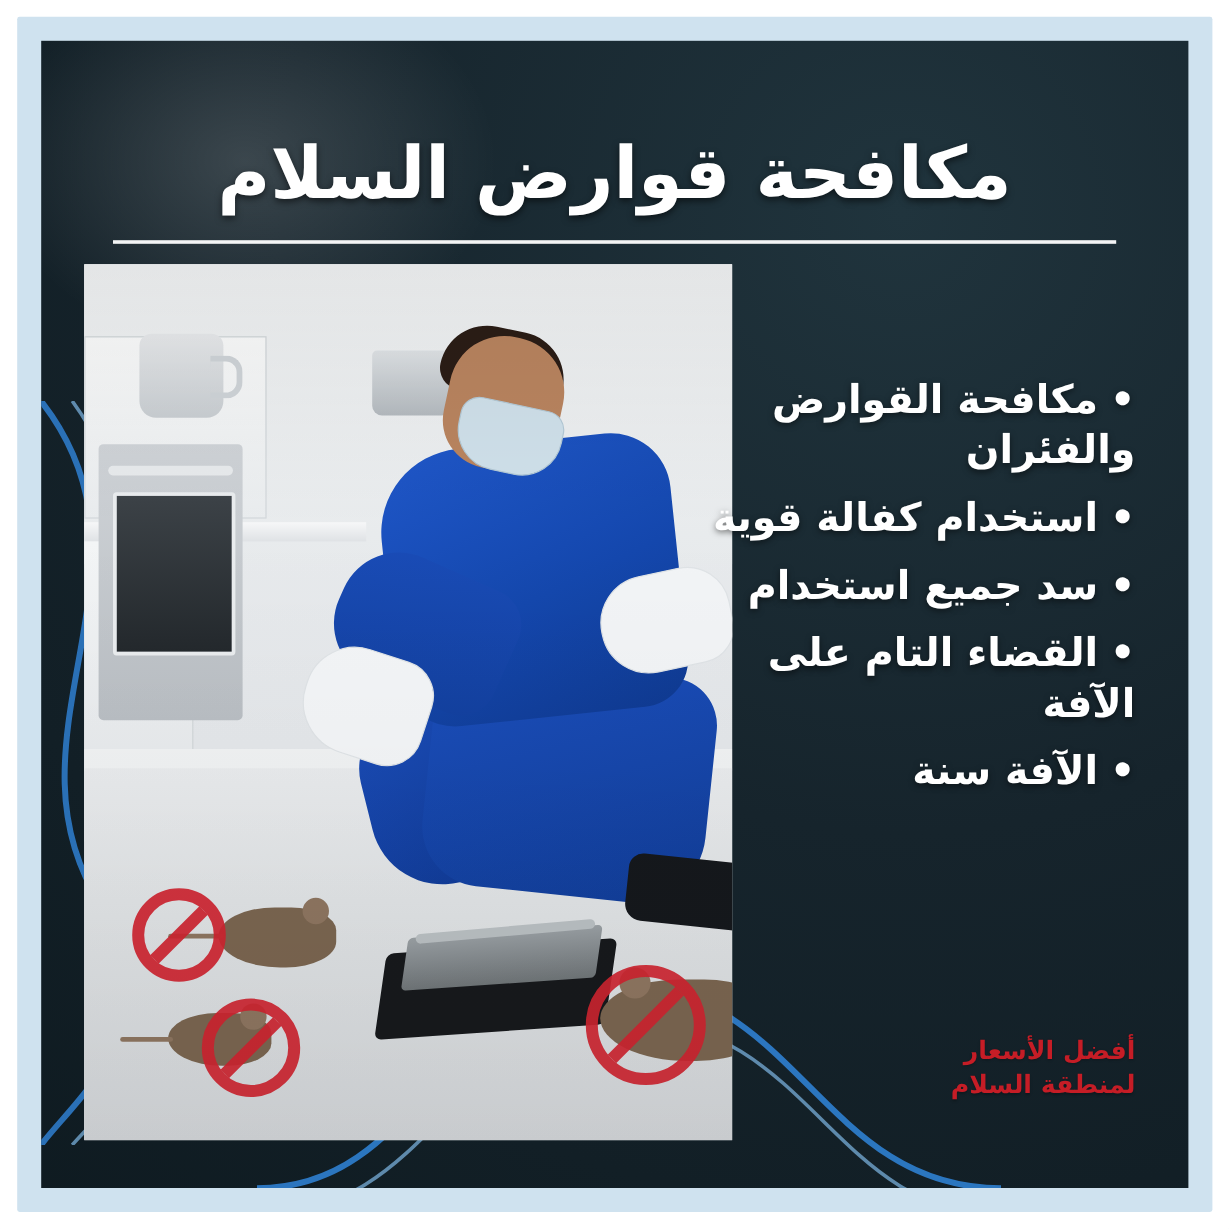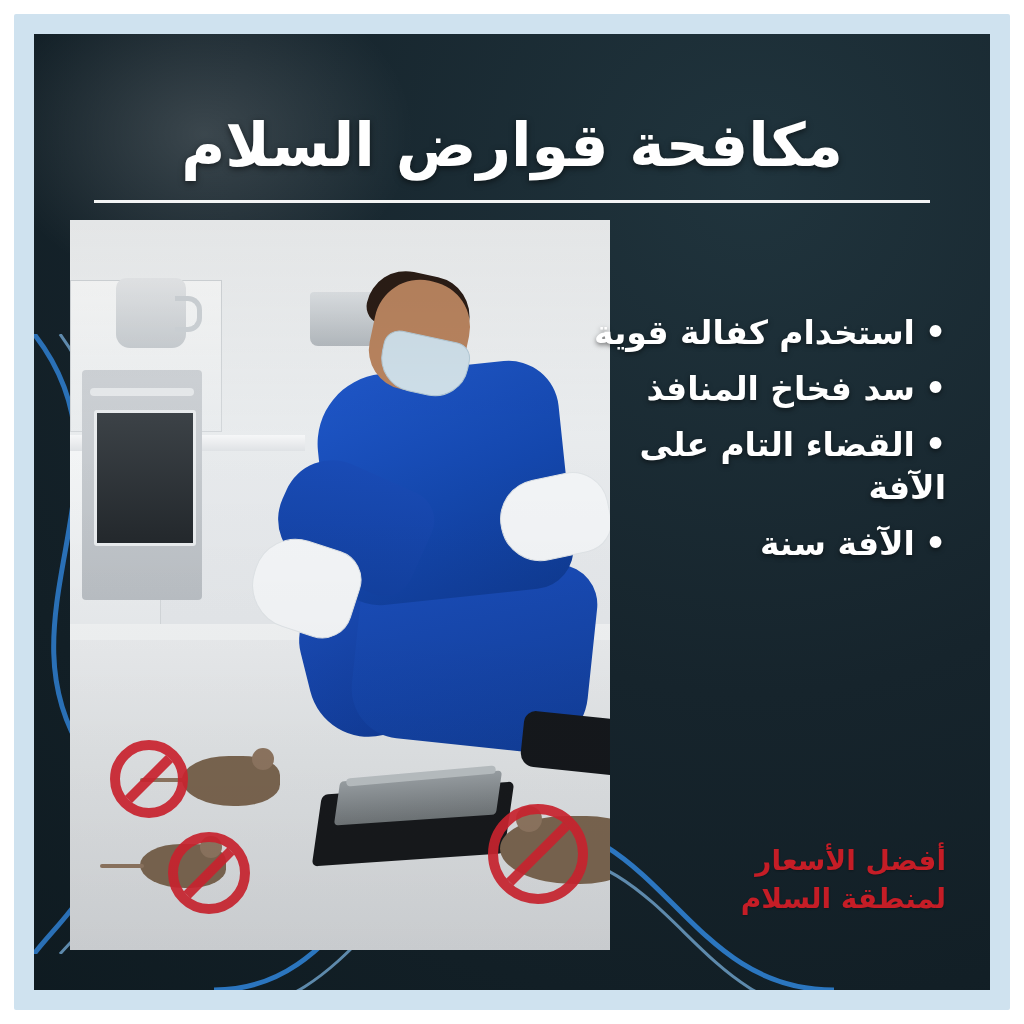--- a/index.html
+++ b/index.html
@@ -322,21 +322,21 @@
   }
 
   
   .tagline {
     position: absolute;
     right: 44px;
     bottom: 72px;
     width: 330px;
     text-align: right;
     color: #c51d26;
-    font-size: 28px;
+    font-size: 21px;
     font-weight: bold;
     line-height: 1.35;
     white-space: pre-line;
     text-shadow: 0 1px 2px rgba(0,0,0,0.25);
   }
 </style>
 </head>
 <body>
 
 <div class="poster">
@@ -409,22 +409,23 @@
 
         <div class="no-sign ns1"></div>
         <div class="no-sign ns2"></div>
         <div class="no-sign ns3"></div>
 
         <div class="photo-shade"></div>
       </div>
     </div>
 
     <div class="bullets">
+      <span class="bullet">مكافحة القوارض والفئران</span>
       <span class="bullet">استخدام كفالة قوية</span>
-      <span class="bullet">سد فخاخ المنافذ</span>
+      <span class="bullet">سد جميع استخدام</span>
       <span class="bullet">القضاء التام على الآفة</span>
       <span class="bullet">الآفة سنة</span>
     </div>
 
     <div class="tagline">أفضل الأسعار
 لمنطقة السلام</div>
 
   </div>
 </div>
 

